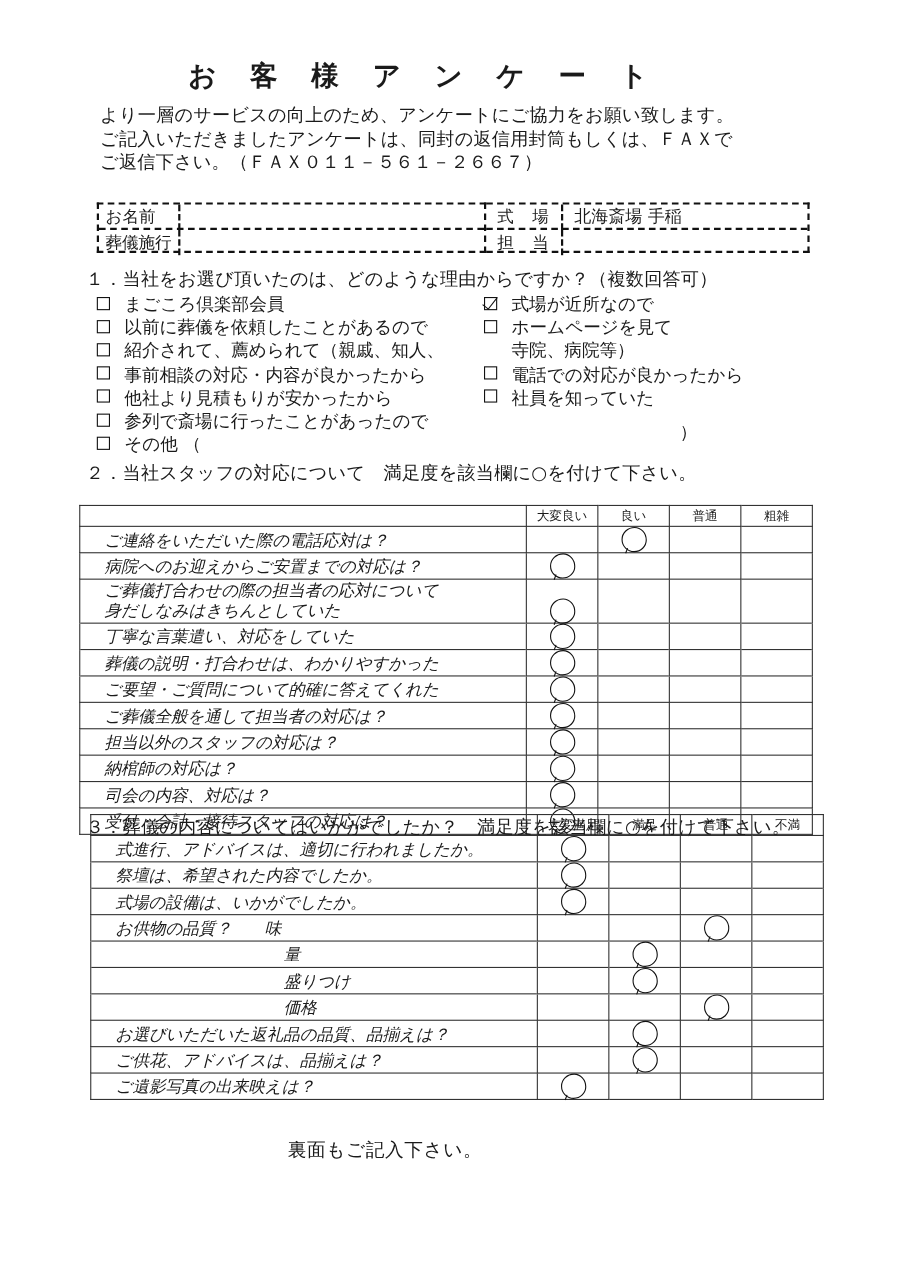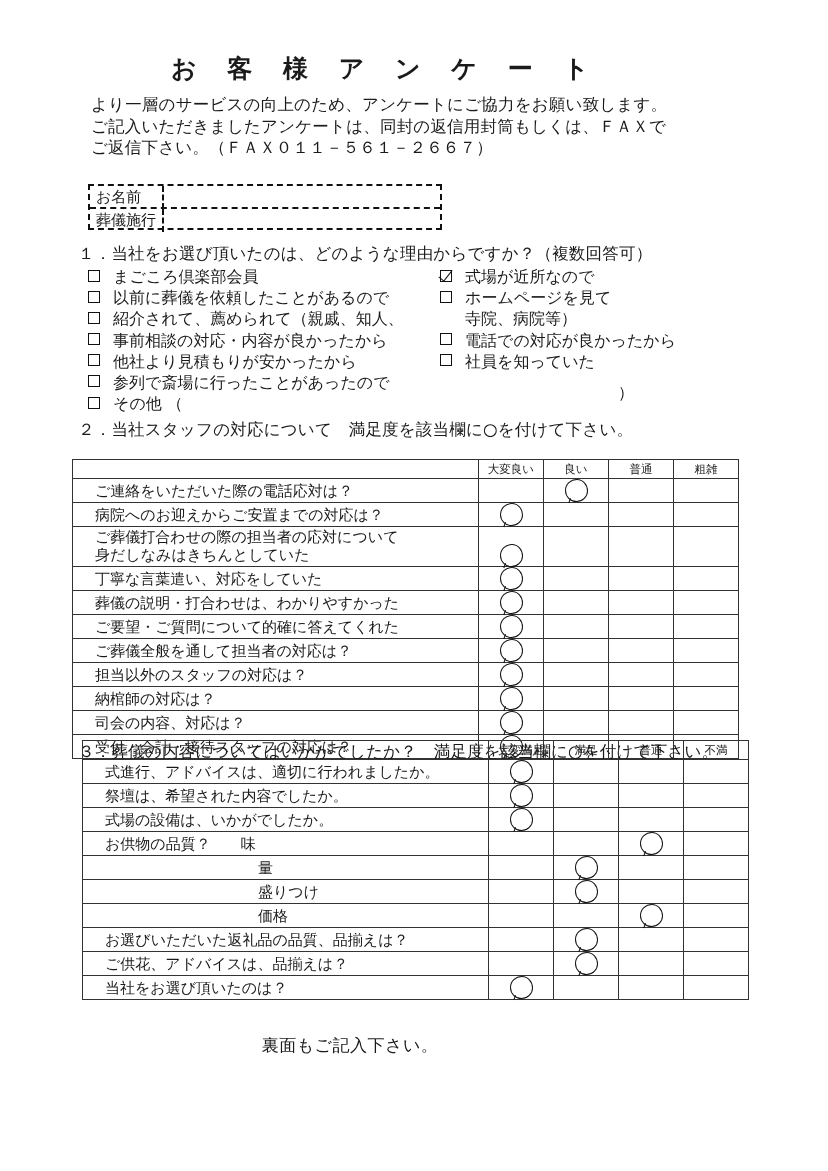--- a/index.html
+++ b/index.html
@@ -185,20 +185,21 @@
     line-height: 17px;
   }
   .survey-table thead th.hdr-blank { border-right: 1.1px solid #333; }
 
   td.lbl {
     text-align: left;
     padding-left: 22px;
     font-size: 15px;
     white-space: nowrap;
     line-height: 18px;
+    font-style: italic;
   }
   td.lbl.sub { padding-left: 175px; }
   td.lbl.tall { height: 40px; vertical-align: top; padding-top: 1px; }
   td.lbl.tall .l2 { display: block; }
 
   tr.dashed-bottom > td, tr.dashed-bottom > th { border-bottom-style: dashed; }
 
   td.opt { text-align: center; vertical-align: middle; position: relative; }
 
   
@@ -249,20 +250,30 @@
   </div>
 
   <div class="info-area">
     <div class="info-left">
       <div class="info-row r1">
         <div class="info-label">お名前</div>
         <div class="info-value"></div>
       </div>
       <div class="info-row r2">
         <div class="info-label">葬儀施行</div>
+        <div class="info-value"></div>
+      </div>
+    </div>
+    <div class="info-right">
+      <div class="info-row r1">
+        <div class="info-label">式 場</div>
+        <div class="info-value">北海斎場 手稲</div>
+      </div>
+      <div class="info-row r2">
+        <div class="info-label">担 当</div>
         <div class="info-value"></div>
       </div>
     </div>
   </div>
 
   <div class="q-heading" id="q1-heading">１．当社をお選び頂いたのは、どのような理由からですか？（複数回答可）</div>
   <div class="q1-col" id="q1-col-left">
       <div class="chk-item"><span class="chk-box"></span><span class="chk-label">まごころ倶楽部会員</span></div>
       <div class="chk-item"><span class="chk-box"></span><span class="chk-label">以前に葬儀を依頼したことがあるので</span></div>
       <div class="chk-item"><span class="chk-box"></span><span class="chk-label">紹介されて、薦められて（親戚、知人、</span></div>
@@ -495,21 +506,21 @@
         <tr>
           <td class="lbl">ご供花、アドバイスは、品揃えは？</td>
           <td class="opt"></td>
           <td class="opt">
             <span class="mark"></span>
           </td>
           <td class="opt"></td>
           <td class="opt"></td>
         </tr>
         <tr>
-          <td class="lbl">当社をお選び頂いたのは？</td>
+          <td class="lbl">ご遺影写真の出来映えは？</td>
           <td class="opt">
             <span class="mark"></span>
           </td>
           <td class="opt"></td>
           <td class="opt"></td>
           <td class="opt"></td>
         </tr>
       </tbody>
   </table>
 

